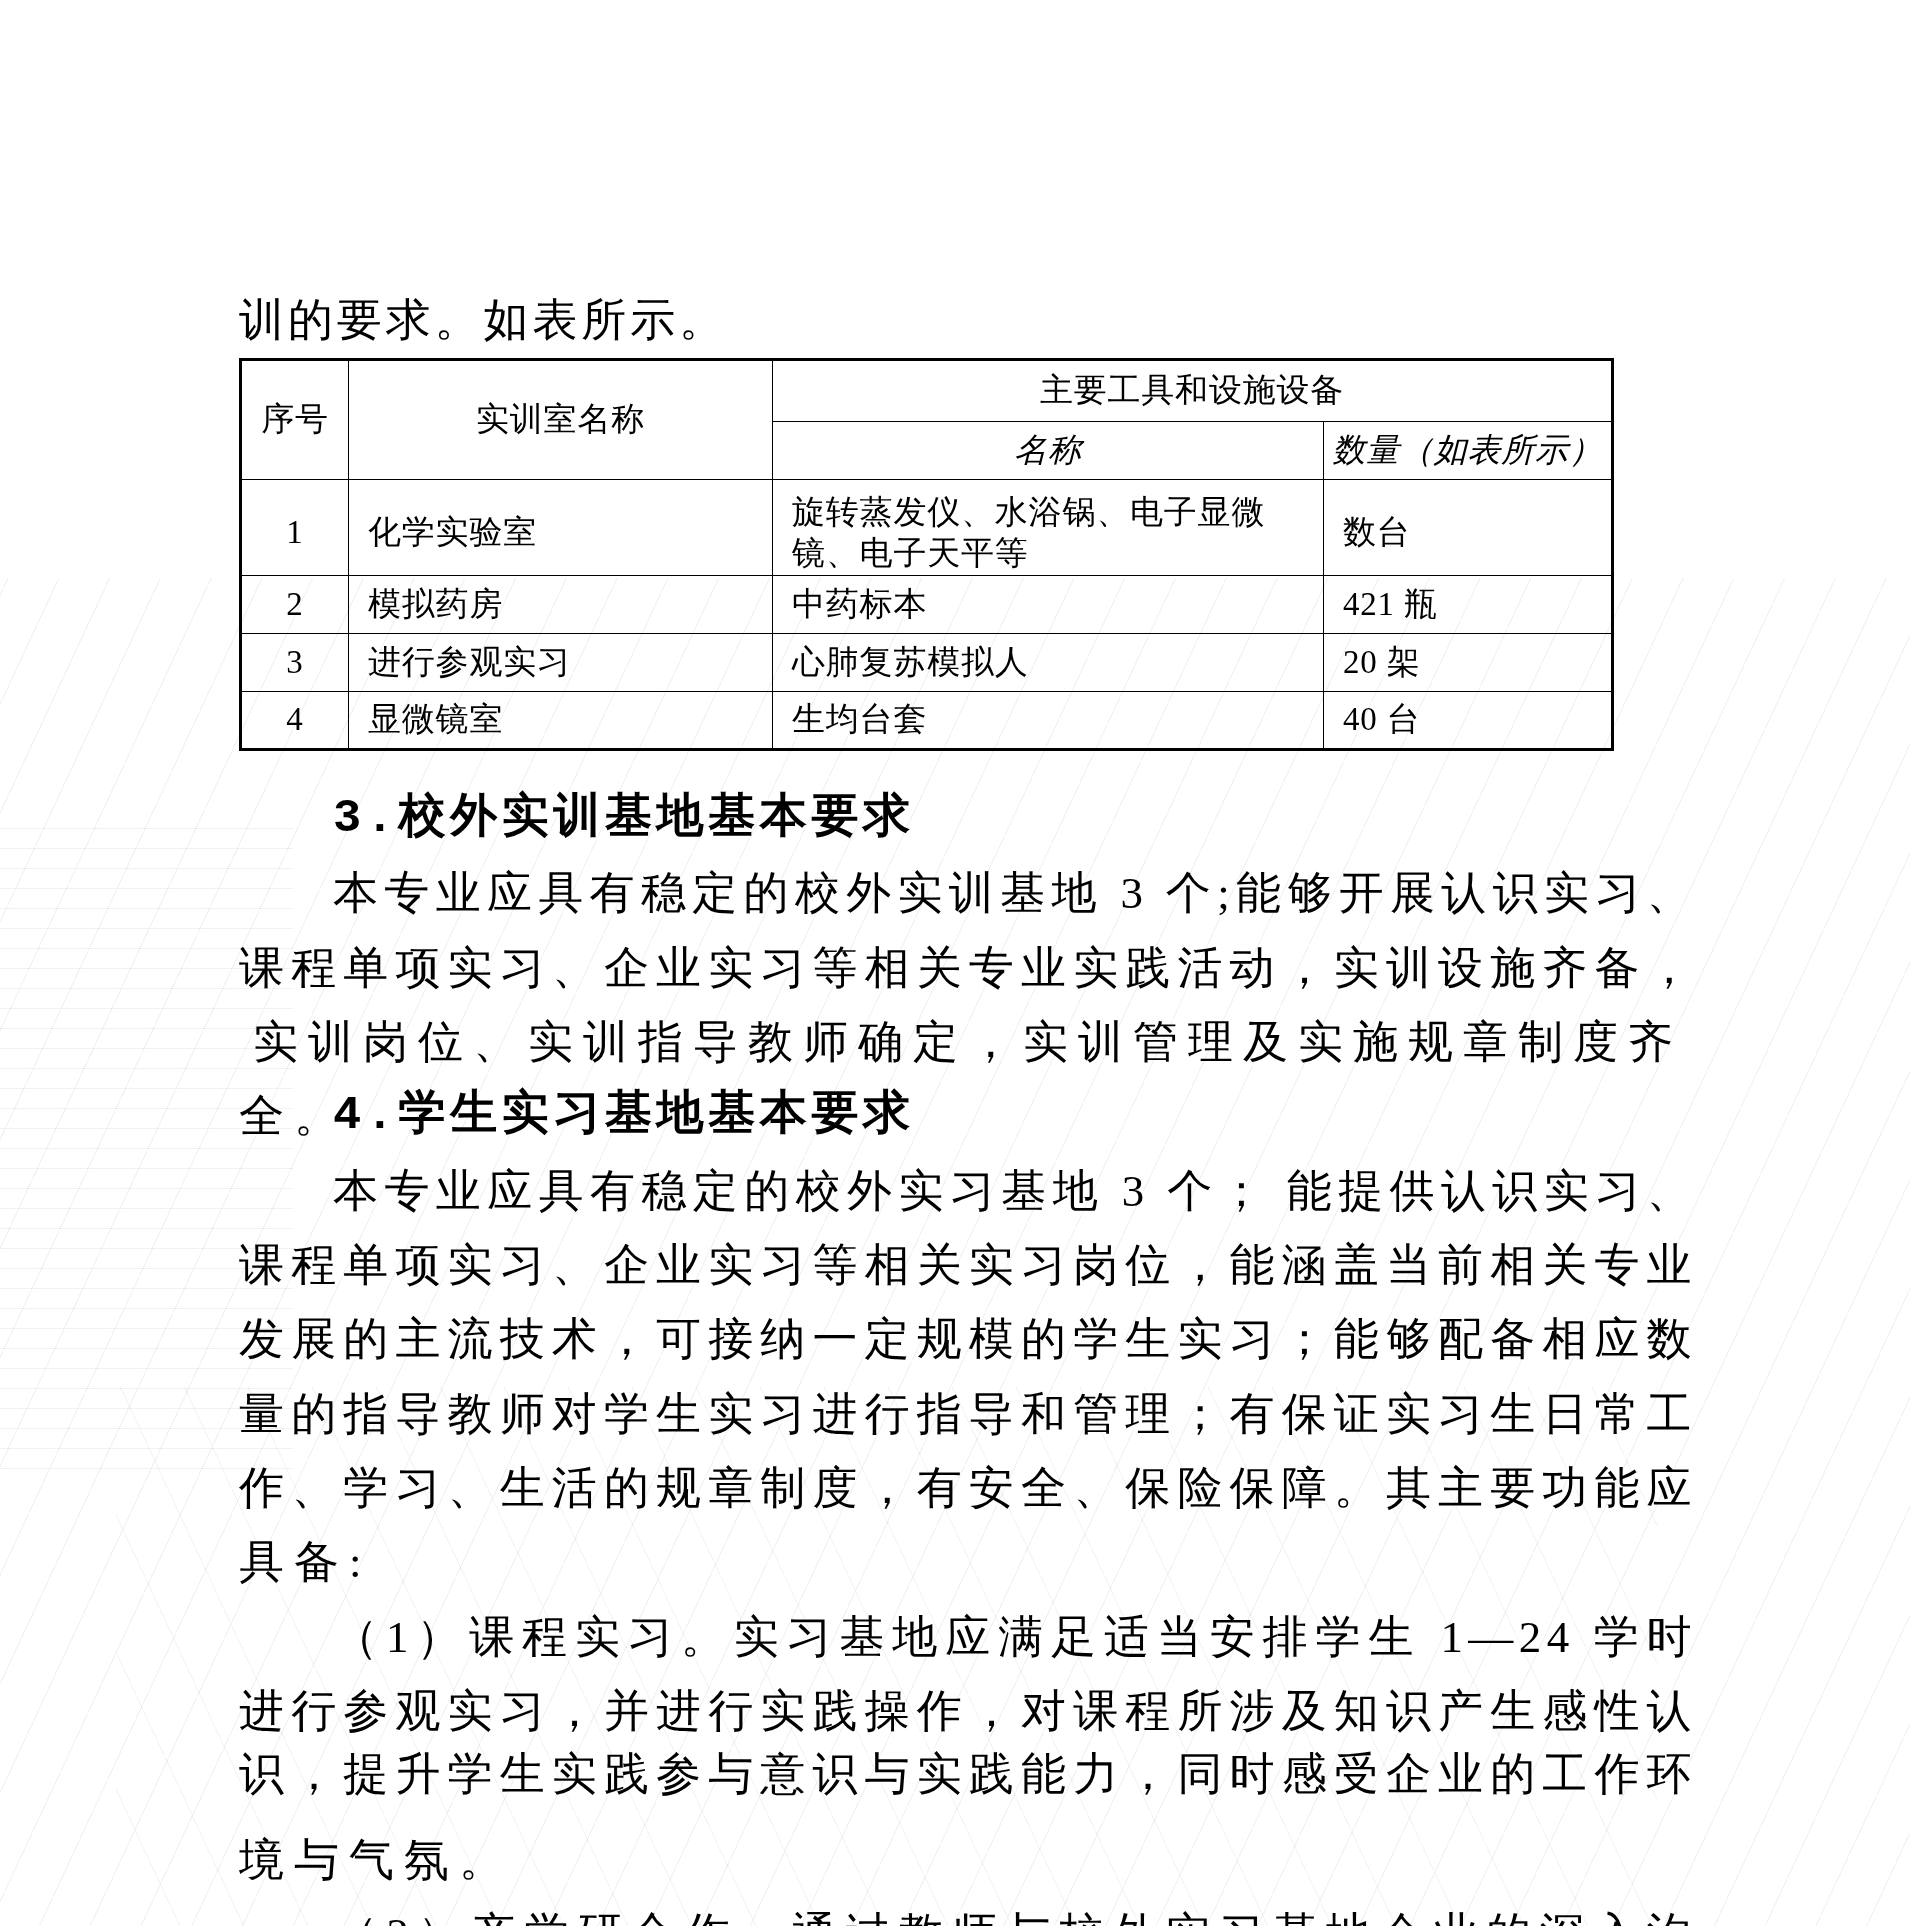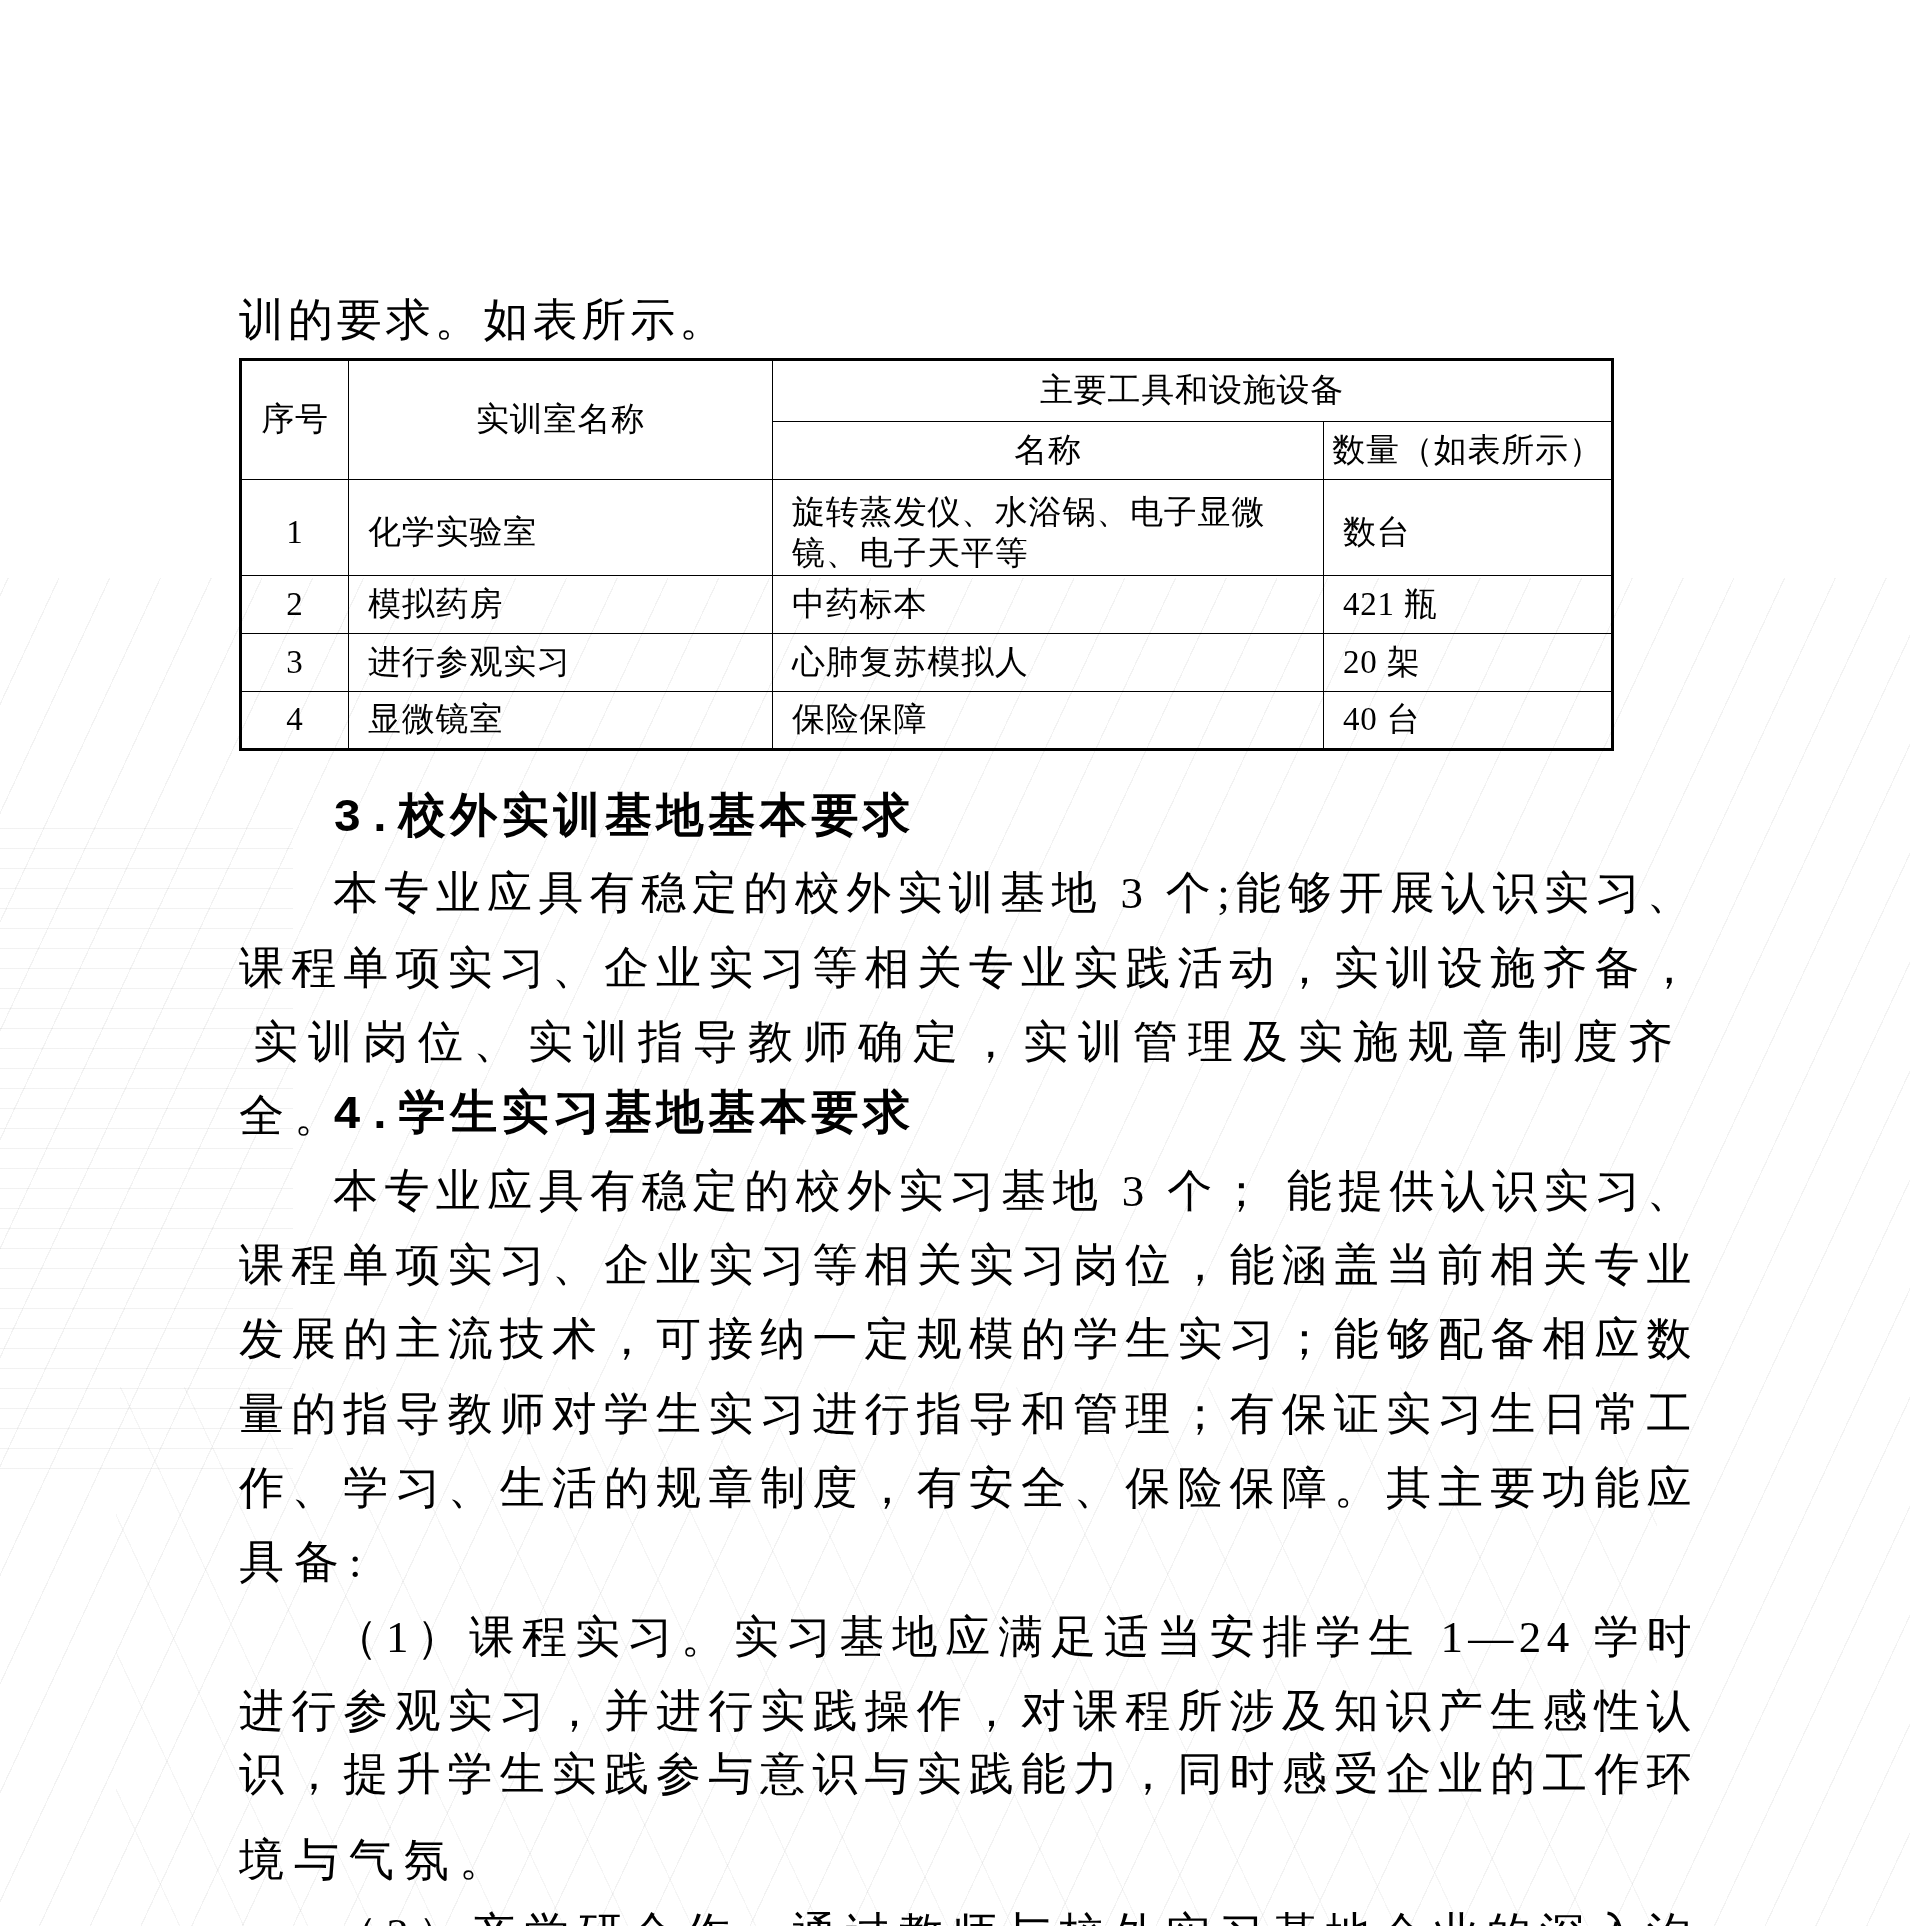--- a/index.html
+++ b/index.html
@@ -71,21 +71,21 @@
     font-size: 33px;
     letter-spacing: 0.8px;
   }
   table.facility td {
     border: 1.9px solid #000;
     vertical-align: middle;
     line-height: 1.25;
     overflow: hidden;
   }
   .tr-h1 { height: 62px; margin-left: 14px; }
-  .tr-h2 { height: 58px; }
+  .tr-h2 { height: 58px; font-style: italic; }
   .tr-tall { height: 96px; }
   .tr-row { height: 58px; }
   td.center { text-align: center; }
   td.cell-left { text-align: left; padding: 0 3.9px 0 19px; }
   .tr-tall td { vertical-align: top; padding-top: 10.8px; }
 </style>
 </head>
 <body>
 
 <div class="page">
@@ -130,21 +130,21 @@
         </tr>
         <tr class="tr-row">
           <td class="center">3</td>
           <td class="cell-left">进行参观实习</td>
           <td class="cell-left">心肺复苏模拟人</td>
           <td class="cell-left">20 架</td>
         </tr>
         <tr class="tr-row">
           <td class="center">4</td>
           <td class="cell-left">显微镜室</td>
-          <td class="cell-left">保险保障</td>
+          <td class="cell-left">生均台套</td>
           <td class="cell-left">40 台</td>
         </tr>
       </tbody>
     </table>
 
     <div class="heading" style="top:782px">3.校外实训基地基本要求</div>
 
     <div class="line indent" style="top:856px">本专业应具有稳定的校外实训基地 3 个;能够开展认识实习、</div>
     <div class="line" style="top:931px">课程单项实习、企业实习等相关专业实践活动，实训设施齐备，</div>
     <div class="line last" style="top:1005px">实训岗位、实训指导教师确定，实训管理及实施规章制度齐全。</div>

